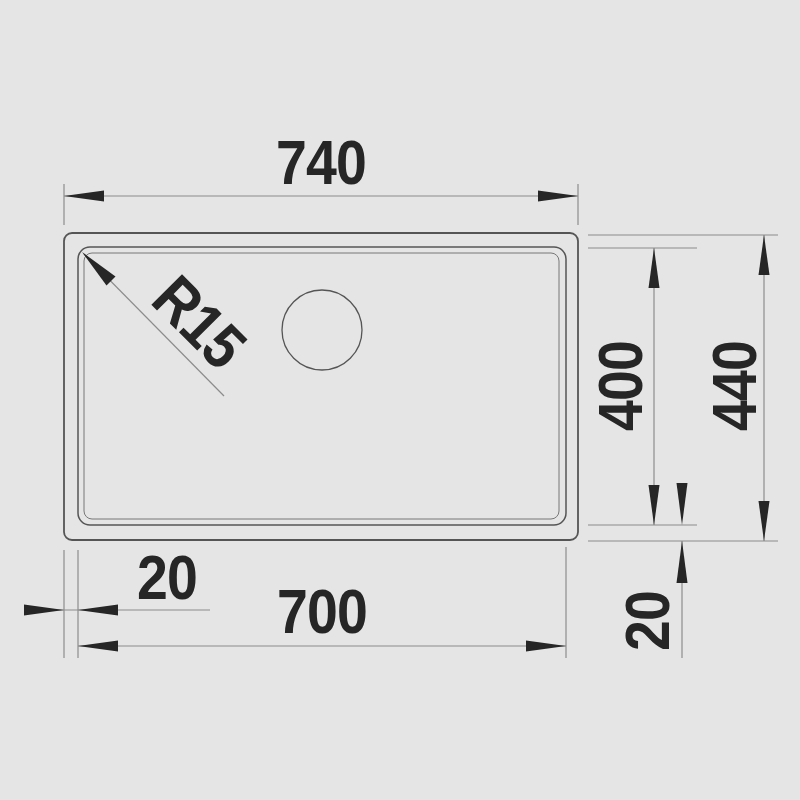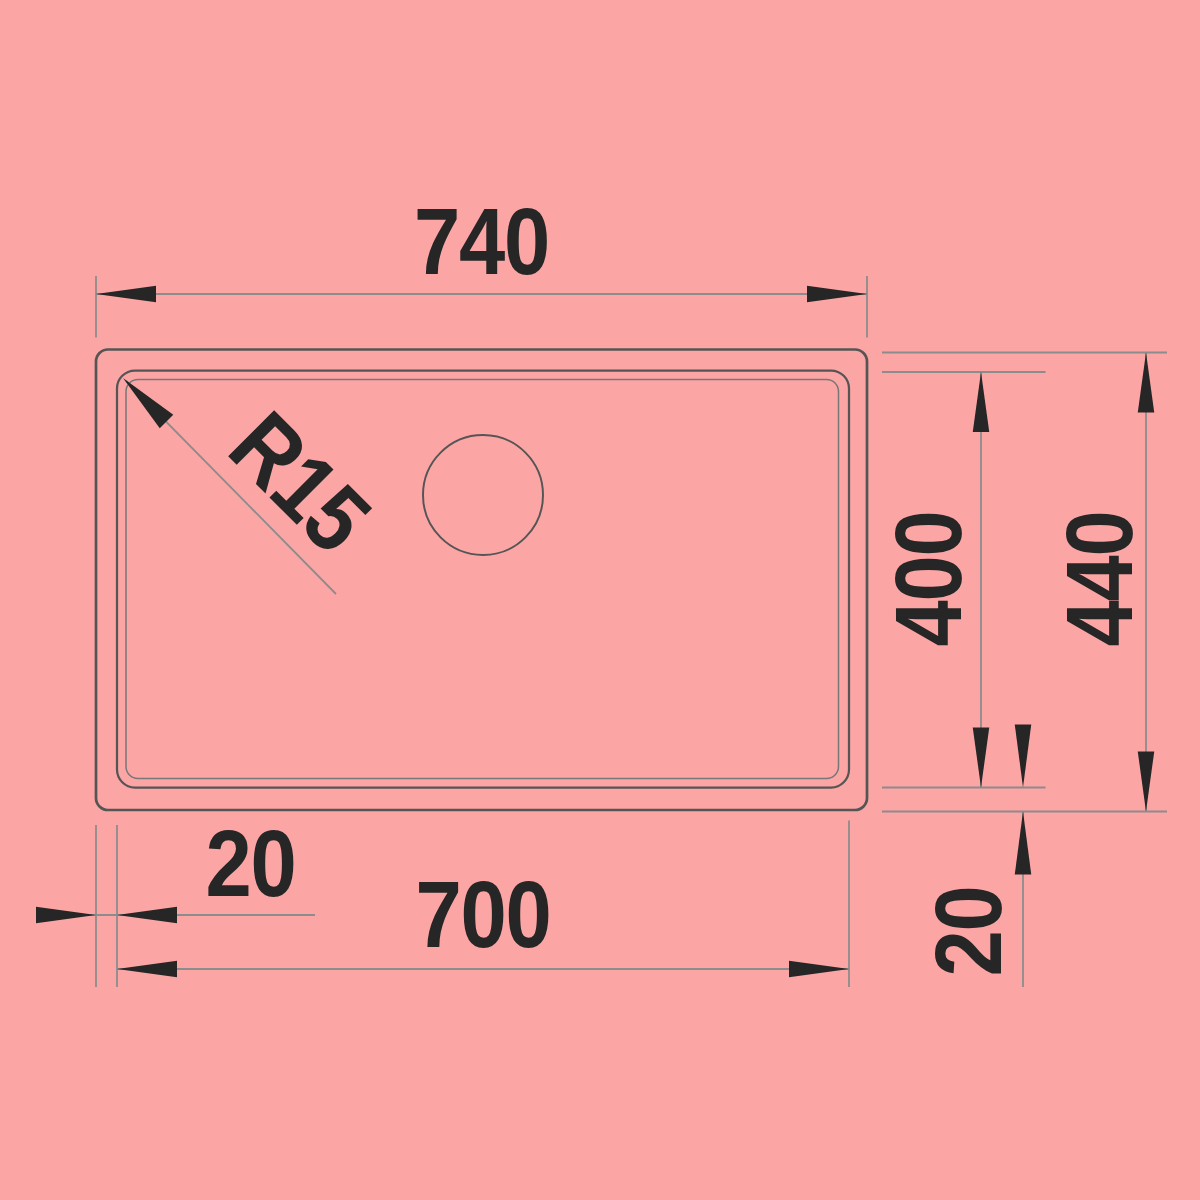--- a/index.html
+++ b/index.html
@@ -4,21 +4,21 @@
 <style>
   html, body {
     margin: 0;
     padding: 0;
     background: #ffffff;
   }
   .canvas {
     position: relative;
     width: 800px;
     height: 800px;
-    background: #fca5a5;
+    background: #e5e5e5;
     overflow: hidden;
     font-family: "Liberation Sans", sans-serif;
   }
   svg { position: absolute; left: 0; top: 0; }
   .obj  { fill: none; stroke: #555555; }
   .det  { fill: none; stroke: #777777; stroke-width: 1; }
   .dim  { stroke: #8c8c8c; stroke-width: 1.2; fill: none; }
   .arr  { fill: #262626; stroke: none; }
   .dim-label {
     position: absolute;

